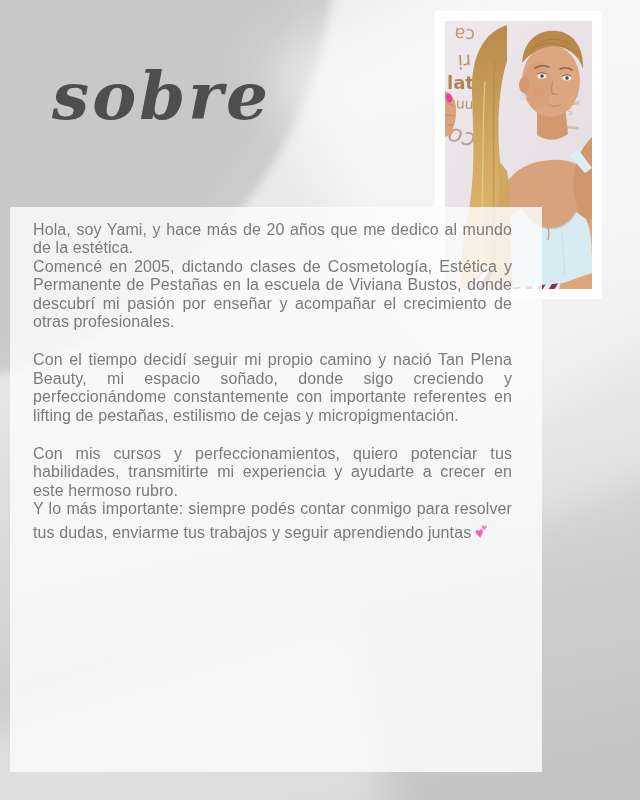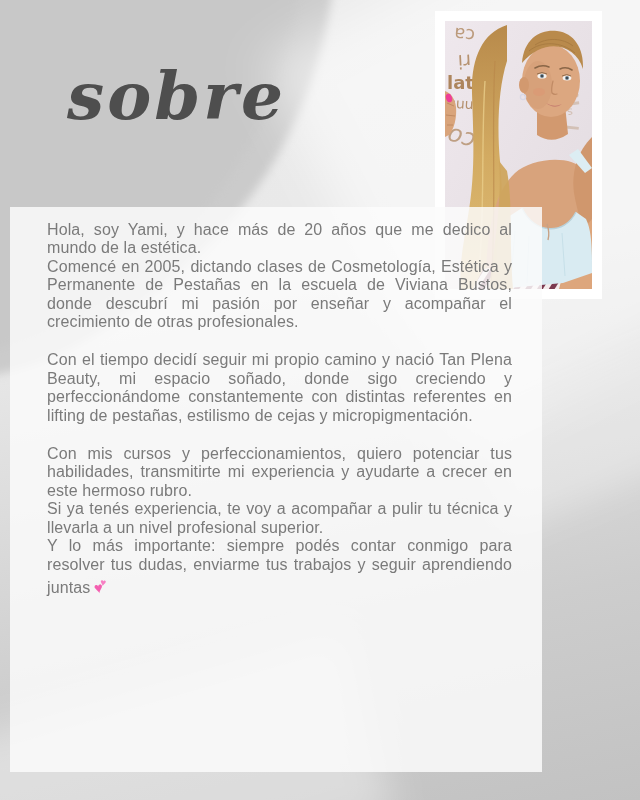--- a/index.html
+++ b/index.html
@@ -13,40 +13,40 @@
     position:absolute;inset:0;z-index:0;
     background:linear-gradient(168deg,#ececec 0%,#e8e8e8 38%,#dadada 58%,#cdcdcd 76%,#c2c2c2 100%);
   }
   .bg-streak{position:absolute;z-index:0;pointer-events:none;}
   .bg-streak.s1{left:330px;top:-90px;width:560px;height:430px;background:rgba(255,255,255,.55);transform:rotate(-27deg);filter:blur(24px);}
   .bg-streak.s2{left:-140px;top:700px;width:520px;height:190px;background:rgba(255,255,255,.38);transform:rotate(-16deg);filter:blur(18px);}
   .bg-streak.s3{left:470px;top:330px;width:460px;height:120px;background:rgba(255,255,255,.30);transform:rotate(-22deg);filter:blur(16px);}
   .bg-blob{position:absolute;left:0;top:0;z-index:0;}
   
   .title{
-    position:absolute;left:67px;top:4px;z-index:1;
+    position:absolute;left:52px;top:4px;z-index:1;
     color:#4e4e4e;
     font-family:"DejaVu Serif", serif;
     font-style:italic;font-weight:bold;
     font-size:66px;line-height:97px;letter-spacing:3px;
   }
   .title span{display:block;}
   
   .photo-frame{
     position:absolute;left:435px;top:11px;z-index:2;
     width:147px;height:268px;
     border:10px solid #ffffff;
     background:#eae3e8;
   }
   .photo-frame svg{display:block;}
   
   .panel{
     position:absolute;left:10px;top:207px;z-index:3;
     width:532px;height:565px;box-sizing:border-box;
-    padding:14px 30px 12px 37px;
+    padding:14px 30px 12px 23px;
     background:rgba(251,251,251,.84);
     overflow:hidden;
   }
   .para{margin:0 0 20px 0;}
   .para:last-child{margin-bottom:0;}
   .sentence{
     font-size:16px;line-height:18.4px;color:#7a7a7a;
     text-align:justify;letter-spacing:.1px;
   }
   .hearts{white-space:nowrap;margin-left:4px;}
@@ -169,23 +169,22 @@
   </svg>
 </div>
 
 <div class="panel">
   <div id="about-paragraphs">
       <div class="para">
         <div class="sentence">Hola, soy Yami, y hace más de 20 años que me dedico al mundo de la estética.</div>
         <div class="sentence">Comencé en 2005, dictando clases de Cosmetología, Estética y Permanente de Pestañas en la escuela de Viviana Bustos, donde descubrí mi pasión por enseñar y acompañar el crecimiento de otras profesionales.</div>
       </div>
       <div class="para">
-        <div class="sentence">Con el tiempo decidí seguir mi propio camino y nació Tan Plena Beauty, mi espacio soñado, donde sigo creciendo y perfeccionándome constantemente con distintas referentes en lifting de pestañas, estilismo de cejas y micropigmentación.</div>
+        <div class="sentence">Con el tiempo decidí seguir mi propio camino y nació Tan Plena Beauty, mi espacio soñado, donde sigo creciendo y perfeccionándome constantemente con importante referentes en lifting de pestañas, estilismo de cejas y micropigmentación.</div>
       </div>
       <div class="para">
       </div>
       <div class="para">
         <div class="sentence">Con mis cursos y perfeccionamientos, quiero potenciar tus habilidades, transmitirte mi experiencia y ayudarte a crecer en este hermoso rubro.</div>
-        <div class="sentence">Si ya tenés experiencia, te voy a acompañar a pulir tu técnica y llevarla a un nivel profesional superior.</div>
         <div class="sentence">Y lo más importante: siempre podés contar conmigo para resolver tus dudas, enviarme tus trabajos y seguir aprendiendo juntas<span class="hearts"><span class="h" style="color: rgb(244, 95, 176);">♥</span><span class="h small" style="color: rgb(247, 127, 195);">♥</span></span></div>
       </div>
     </div>
 </div>
 
 </body></html>

